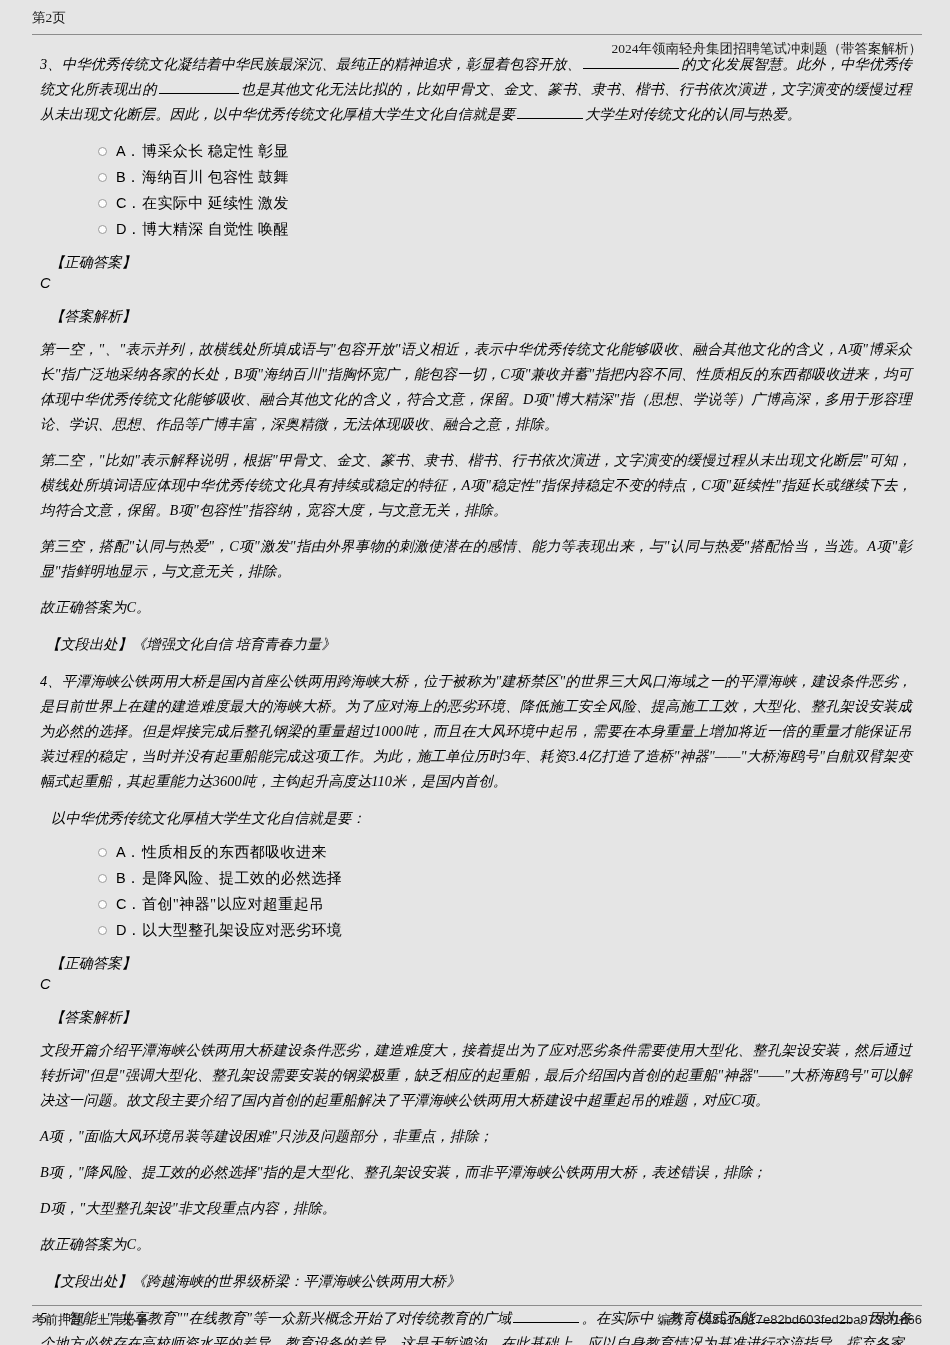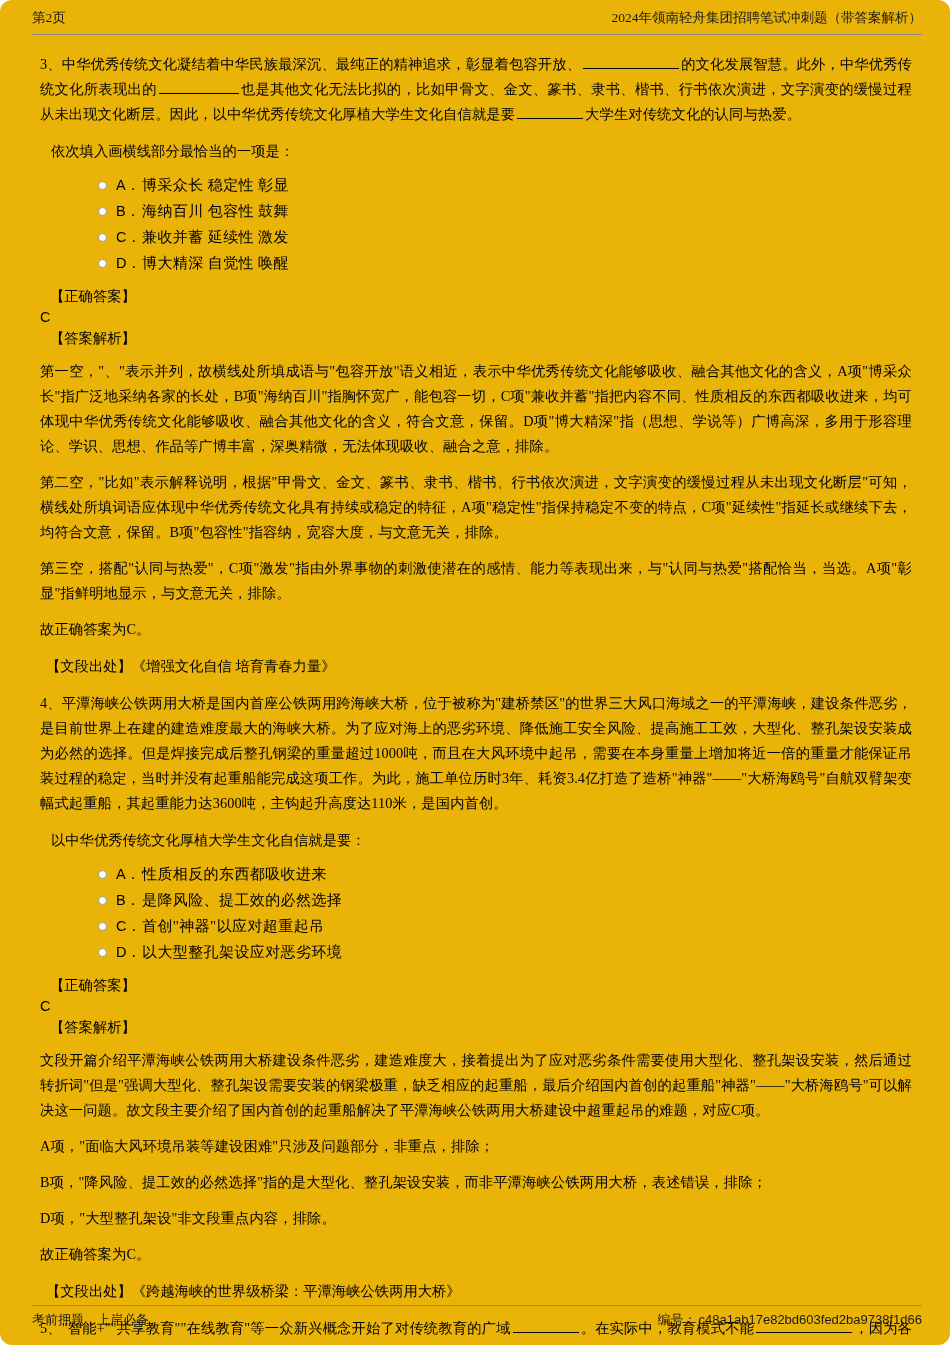--- a/index.html
+++ b/index.html
@@ -9,43 +9,42 @@
   }
   body {
     font-family: "Liberation Serif", "DejaVu Serif", serif;
     color: #000000;
   }
   .page {
     position: relative;
     width: 950px;
     height: 1345px;
     margin: 0 auto;
-    background: #eab308;
+    background: #e5e5e5;
     box-sizing: border-box;
     overflow: hidden;
-    border-radius: 12px;
   }
 
   
   .run-head {
     position: absolute;
     top: 10px;
     left: 32px;
     right: 28px;
     height: 24px;
     border-bottom: 1px solid #8c8c8c;
     display: flex;
     align-items: flex-start;
     justify-content: space-between;
     font-size: 13.5px;
     line-height: 16px;
     color: #1a1a1a;
   }
   .run-head .left  { white-space: nowrap; }
-  .run-head .right { white-space: nowrap; }
+  .run-head .right { white-space: nowrap; margin-top: 31px; }
 
   
   .run-foot {
     position: absolute;
     bottom: 14px;
     left: 32px;
     right: 28px;
     height: 26px;
     border-top: 1px solid #8c8c8c;
     display: flex;
@@ -63,20 +62,21 @@
   .content {
     position: absolute;
     top: 52px;
     left: 40px;
     width: 872px;
   }
 
   p {
     margin: 0;
     padding: 0;
+    font-style: italic;
   }
 
   .para {
     font-size: 14.3px;
     line-height: 25px;
     text-align: justify;
     text-justify: inter-ideograph;
     margin-bottom: 11px;
     letter-spacing: 0.1px;
   }
@@ -132,21 +132,21 @@
   .ans-value {
     font-family: "Liberation Sans", sans-serif;
     font-size: 14.5px;
     line-height: 20px;
     margin: 0 0 0 0;
   }
   .ans-label2 {
     font-size: 14.3px;
     line-height: 22px;
     padding-left: 10px;
-    margin: 0 0 10px 0;
+    margin: 12px 0 10px 0;
   }
 
   .src {
     font-size: 14.3px;
     line-height: 25px;
     margin: 12px 0 12px 0;
     padding-left: 6px;
   }
 
   .blank {
@@ -168,37 +168,36 @@
   <div class="run-head">
     <span class="left">第2页</span>
     <span class="right">2024年领南轻舟集团招聘笔试冲刺题（带答案解析）</span>
   </div>
 
   <div class="content">
 
     <div>
       <p class="para"><span>3、中华优秀传统文化凝结着中华民族最深沉、最纯正的精神追求，彰显着包容开放、</span><span class="blank b-l"></span><span>的文化发展智慧。此外，中华优秀传统文化所表现出的</span><span class="blank b-m"></span><span>也是其他文化无法比拟的，比如甲骨文、金文、篆书、隶书、楷书、行书依次演进，文字演变的缓慢过程从未出现文化断层。因此，以中华优秀传统文化厚植大学生文化自信就是要</span><span class="blank b-s"></span><span>大学生对传统文化的认同与热爱。</span></p>
 
-      <p class="prompt">依次填入画横线部分最恰当的一项是：</p>
 
       <div class="options">
         <div class="opt">
           <span class="radio"></span>
           <span class="opt-letter">A．</span>
           <span class="opt-text">博采众长 稳定性 彰显</span>
         </div>
         <div class="opt">
           <span class="radio"></span>
           <span class="opt-letter">B．</span>
           <span class="opt-text">海纳百川 包容性 鼓舞</span>
         </div>
         <div class="opt">
           <span class="radio"></span>
           <span class="opt-letter">C．</span>
-          <span class="opt-text">兼收并蓄 延续性 激发</span>
+          <span class="opt-text">在实际中 延续性 激发</span>
         </div>
         <div class="opt">
           <span class="radio"></span>
           <span class="opt-letter">D．</span>
           <span class="opt-text">博大精深 自觉性 唤醒</span>
         </div>
       </div>
 
       <p class="ans-label">【正确答案】</p>
       <p class="ans-value">C</p>

